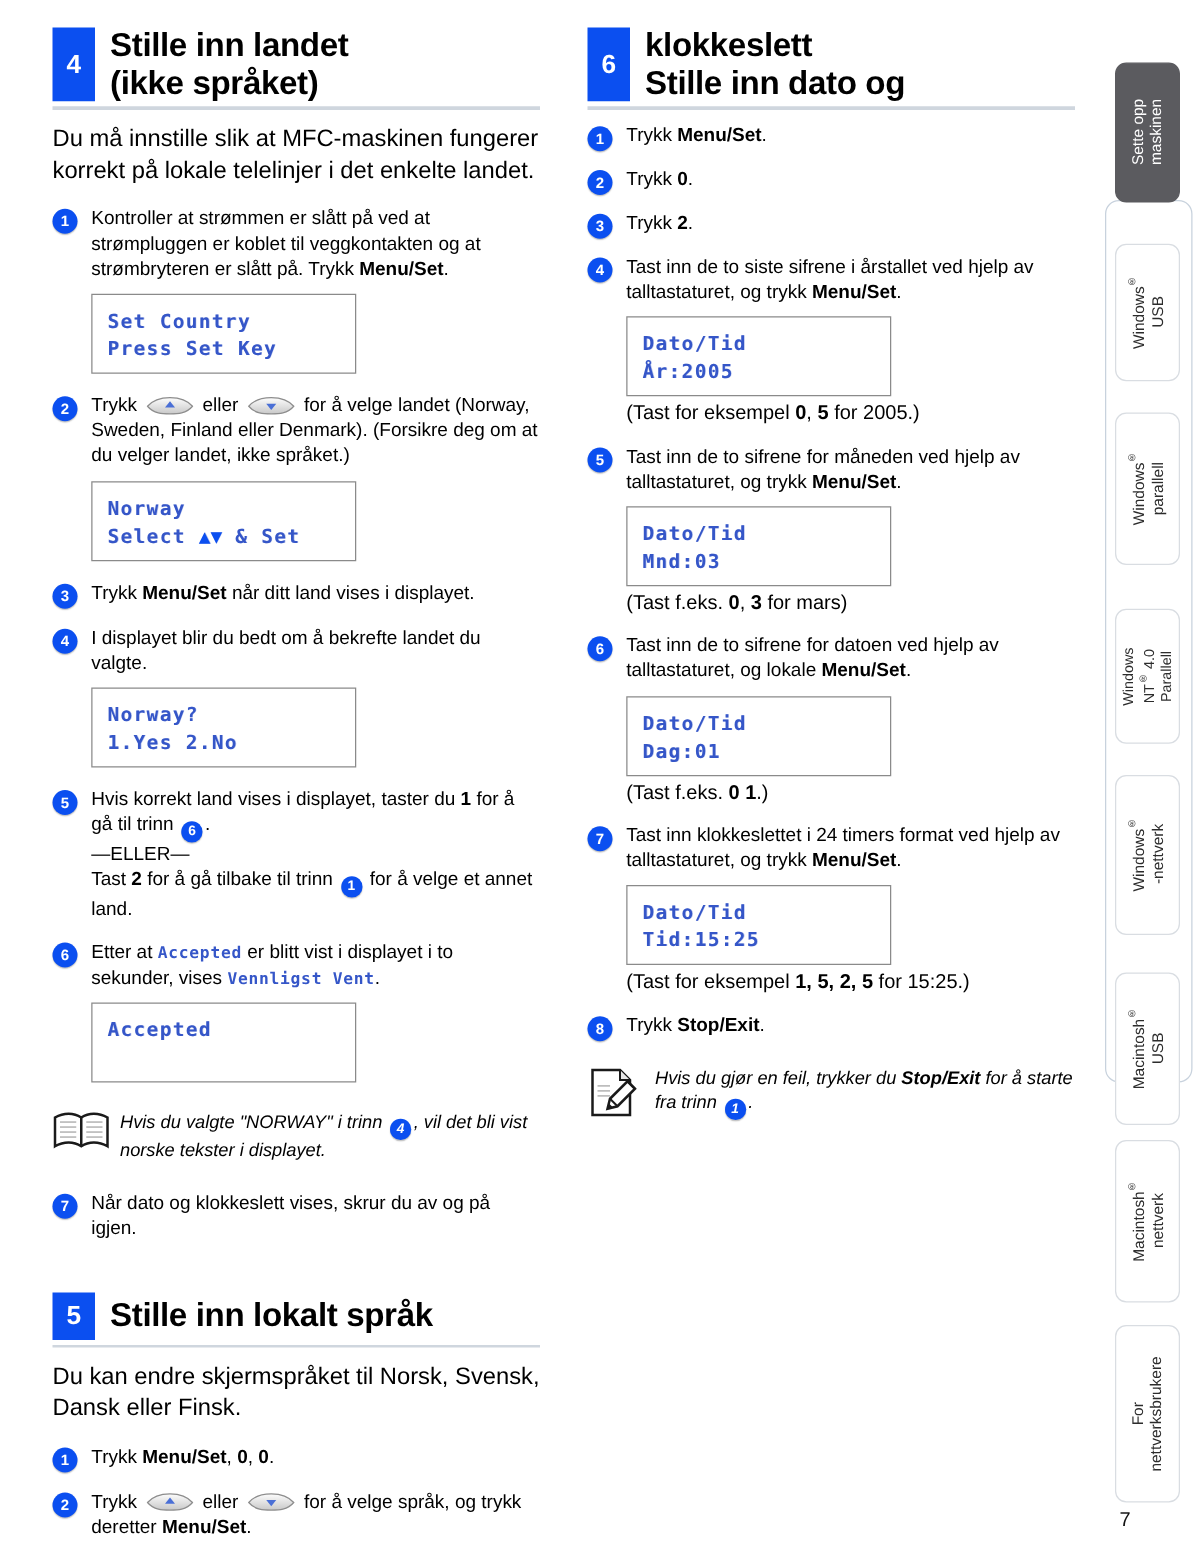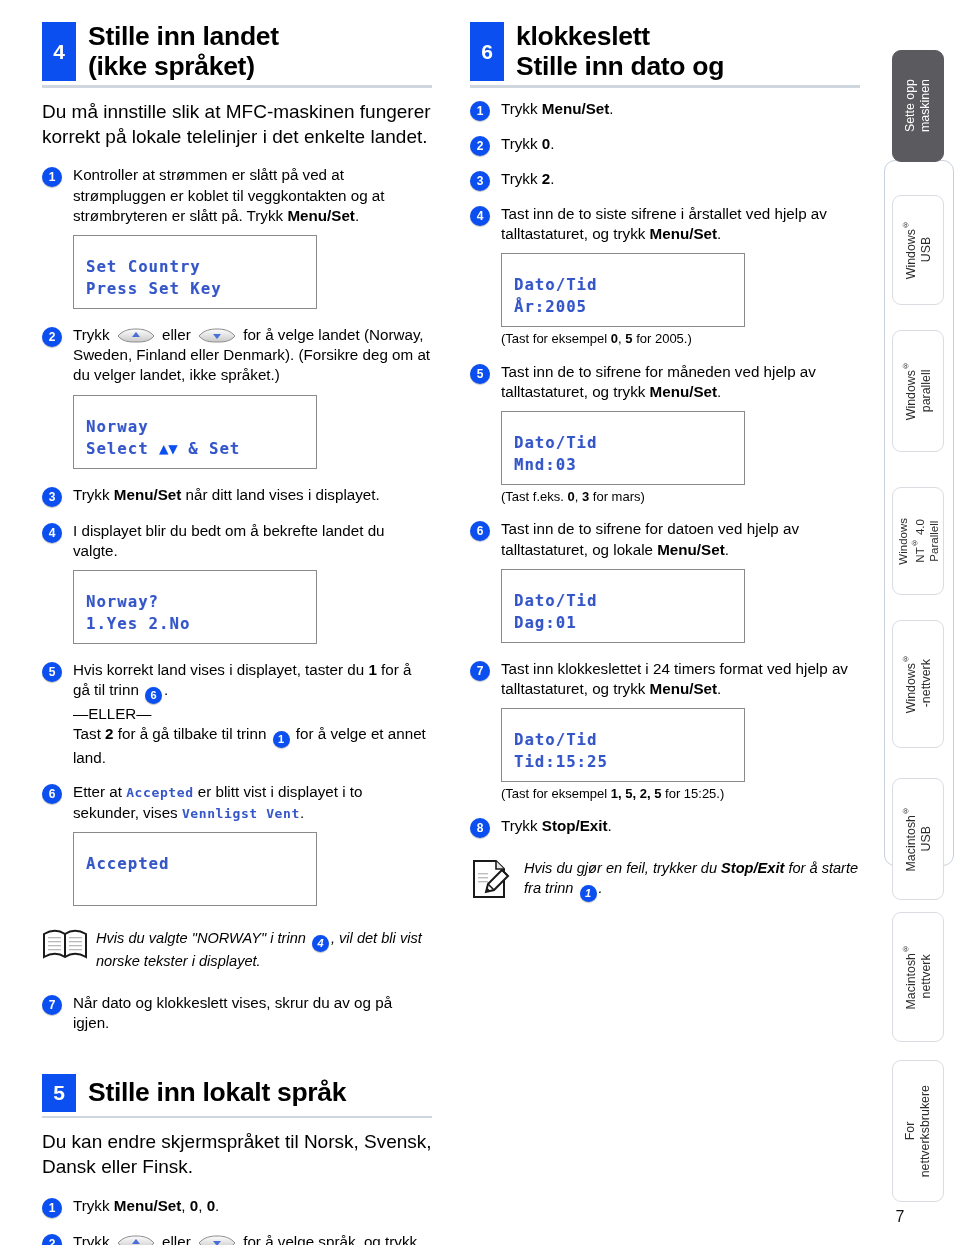--- a/index.html
+++ b/index.html
@@ -48,39 +48,39 @@
     display:inline-flex;vertical-align:-4px;margin:0 2px;
     width:17px;height:17px;min-width:17px;font-size:11px;
   }
   .step-body{font-size:15.2px;line-height:1.33;flex:1;}
   b{font-weight:bold;text-align:right;}
 
   
   .lcd{
     border:1.4px solid #8a8a8a;
     background:#fff;
-    width:244px;
+    width:212px;
     min-height:58px;
     margin:9px 0 2px 0;
-    padding:20px 12px 8px 12px;
+    padding:10px 12px 8px 12px;
     box-sizing:border-box;
   }
   .lcd .line{
     font-family:"DejaVu Sans Mono","Liberation Mono",monospace;
     font-size:15.5px;letter-spacing:1.1px;color:#3556c8;
     line-height:1.42;white-space:pre;font-weight:bold;
     text-shadow:0.5px 0 0 rgba(53,86,200,.35);
   }
   .lcd-inline{
     font-family:"DejaVu Sans Mono","Liberation Mono",monospace;
     font-size:13px;color:#3556c8;letter-spacing:.6px;font-weight:bold;
   }
   .lcd-arrows{display:inline-block;color:#0b4ff0;letter-spacing:0;}
 
-  .note-after{font-size:13px;line-height:1.33;margin:3px 0 0 0;}
+  .note-after{font-size:16px;line-height:1.33;margin:3px 0 0 0;}
 
   
   .navkey{
     display:inline-block;width:38px;height:15px;vertical-align:-3px;
     margin:0 3px;
   }
 
   
   .tip{display:flex;align-items:flex-start;margin-top:6px;}
   .tip-ico{width:44px;min-width:44px;margin-right:10px;padding-top:2px;}
@@ -343,20 +343,21 @@
         </li>
 
         <li class="step" style="margin-top:6px;">
           <span class="bullet">6</span>
           <div class="step-body">
             <span>Tast inn de to sifrene for datoen ved hjelp av talltastaturet, og lokale </span><b>Menu/Set</b><span>.</span>
             <div class="lcd">
               <div class="line">Dato/Tid</div>
               <div class="line">Dag:01</div>
             </div>
+            <div class="note-after"><span>(Tast f.eks. </span><b>0 1</b><span>.)</span></div>
           </div>
         </li>
 
         <li class="step" style="margin-top:6px;">
           <span class="bullet">7</span>
           <div class="step-body">
             <span>Tast inn klokkeslettet i 24 timers format ved hjelp av talltastaturet, og trykk </span><b>Menu/Set</b><span>.</span>
             <div class="lcd">
               <div class="line">Dato/Tid</div>
               <div class="line">Tid:15:25</div>

